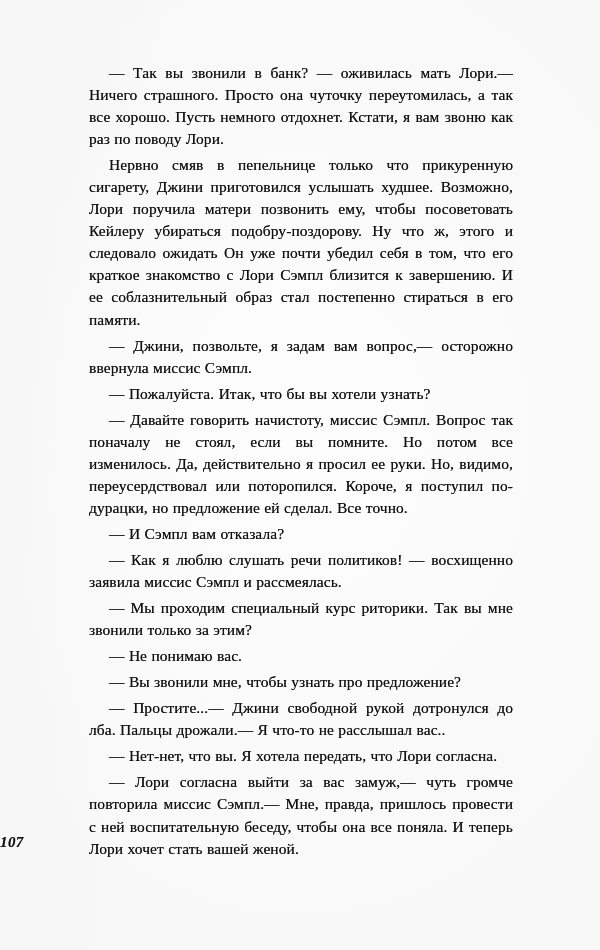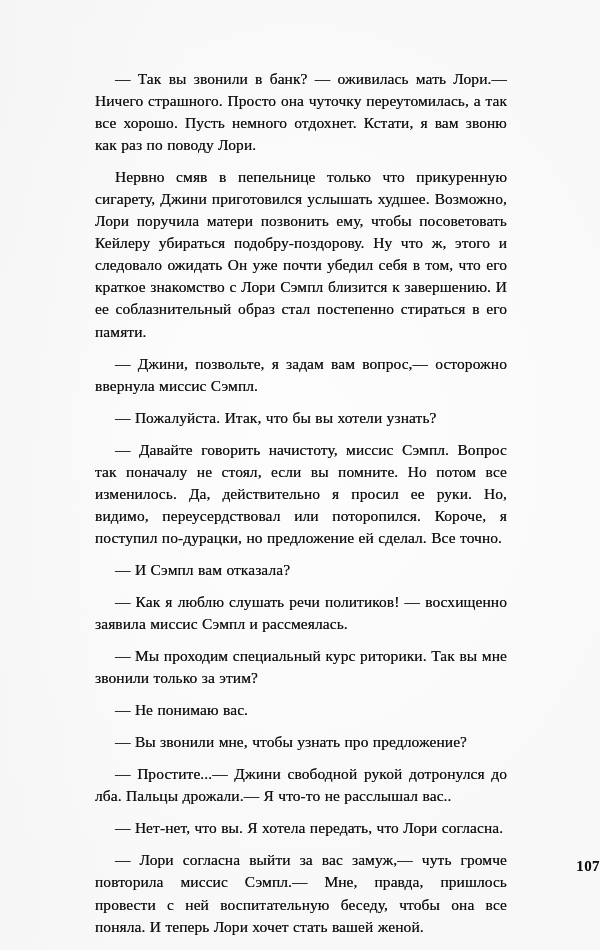--- a/index.html
+++ b/index.html
@@ -37,21 +37,21 @@
 
   
   #text-block {
     position: absolute;
     left: 85px;
     top: 58px;
     width: 432px;
   }
 
   .para {
-    margin: 10px;
+    margin: 4px;
     text-align: justify;
     text-align-last: left;
     font-size: 15.4px;
     line-height: 22.05px;
     letter-spacing: 0.12px;
     word-spacing: 0.4px;
     text-indent: 20px;
     -webkit-font-smoothing: none;
     font-weight: 500;
     
@@ -62,27 +62,28 @@
 
   
   .para:last-child {
     text-align-last: left;
   }
 
   #page-number {
     position: absolute;
     left: 0;
     right: 0;
-    top: 858px;
-    text-align: right;
+    top: 834px;
+    text-align: left;
     font-size: 15px;
     font-weight: 600;
     letter-spacing: 0.4px;
     font-family: "Liberation Serif", "DejaVu Serif", serif;
     text-shadow: 0 0 0.5px rgba(0,0,0,0.5);
+    font-style: italic;
   }
 </style>
 </head>
 <body>
 
 <div id="page-scan">
 
   <div id="text-block">
     <p class="para">— Так вы звонили в банк? — оживилась мать Лори.— Ничего страшного. Просто она чуточку переутомилась, а так все хорошо. Пусть немного отдохнет. Кстати, я вам звоню как раз по поводу Лори.</p>
     <p class="para">Нервно смяв в пепельнице только что прикуренную сигарету, Джини приготовился услышать худшее. Возможно, Лори поручила матери позвонить ему, чтобы посоветовать Кейлеру убираться подобру-поздорову. Ну что ж, этого и следовало ожидать Он уже почти убедил себя в том, что его краткое знакомство с Лори Сэмпл близится к завершению. И ее соблазнительный образ стал постепенно стираться в его памяти.</p>

